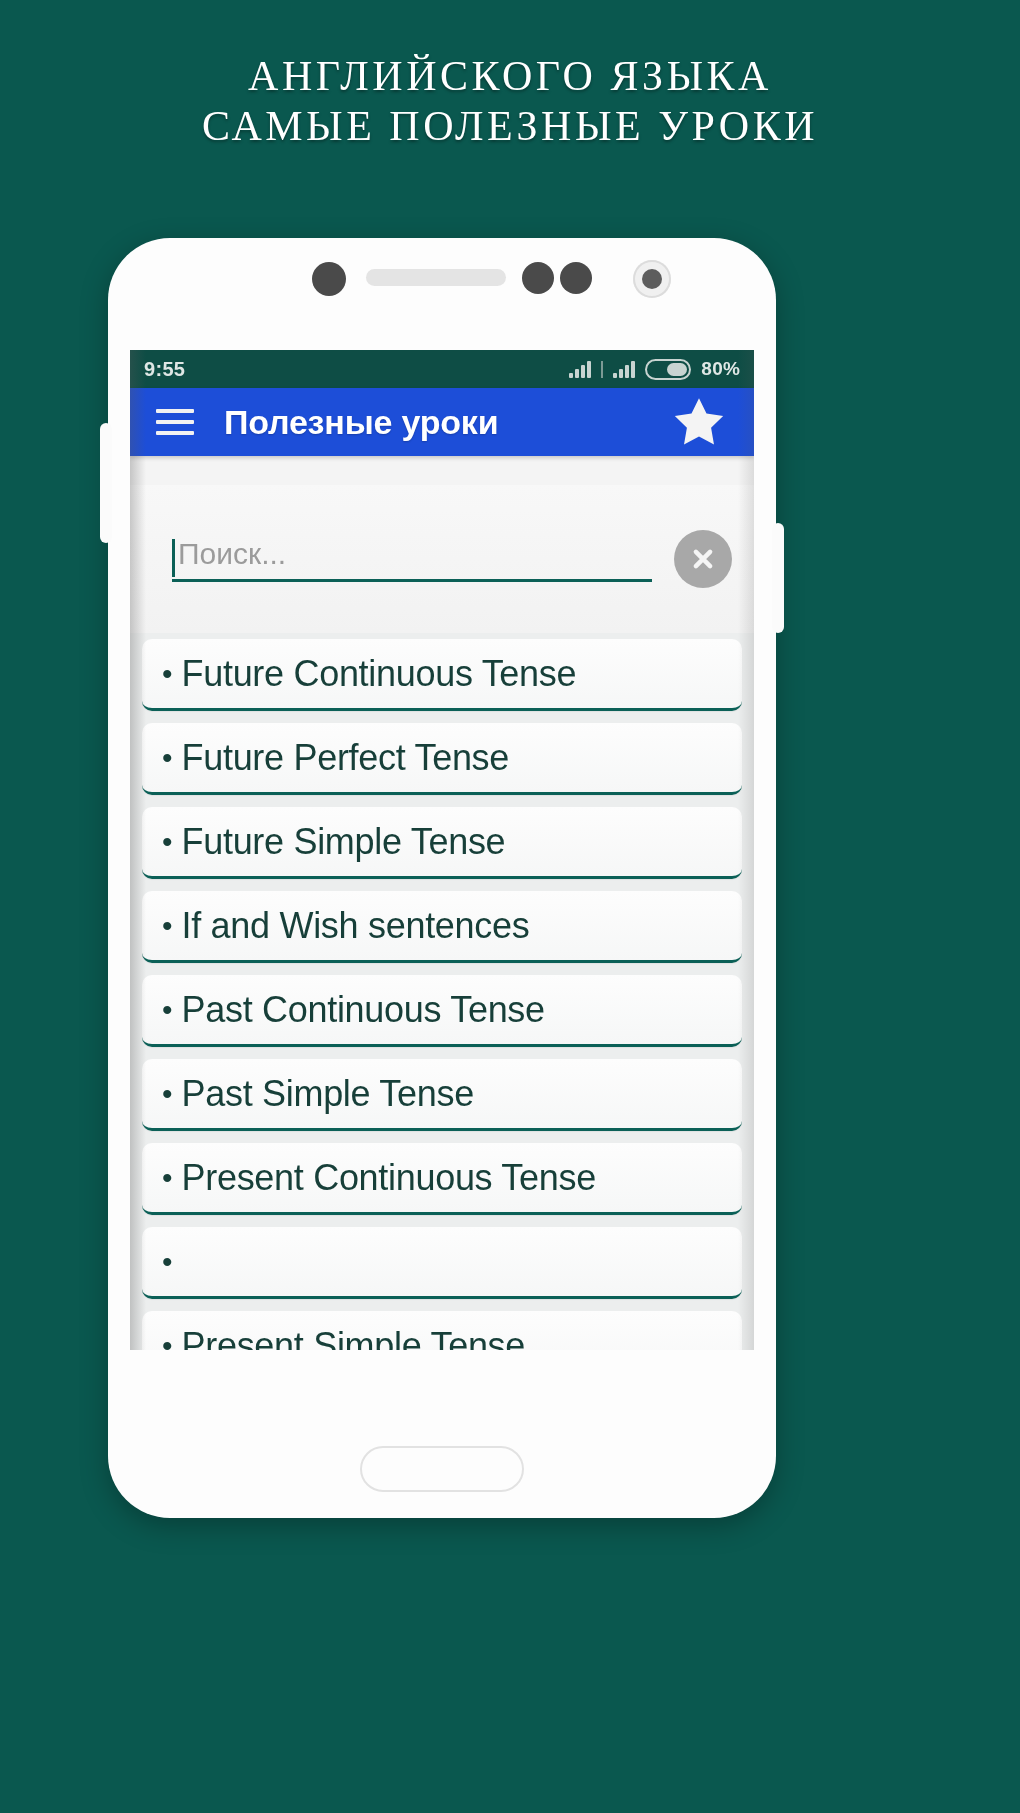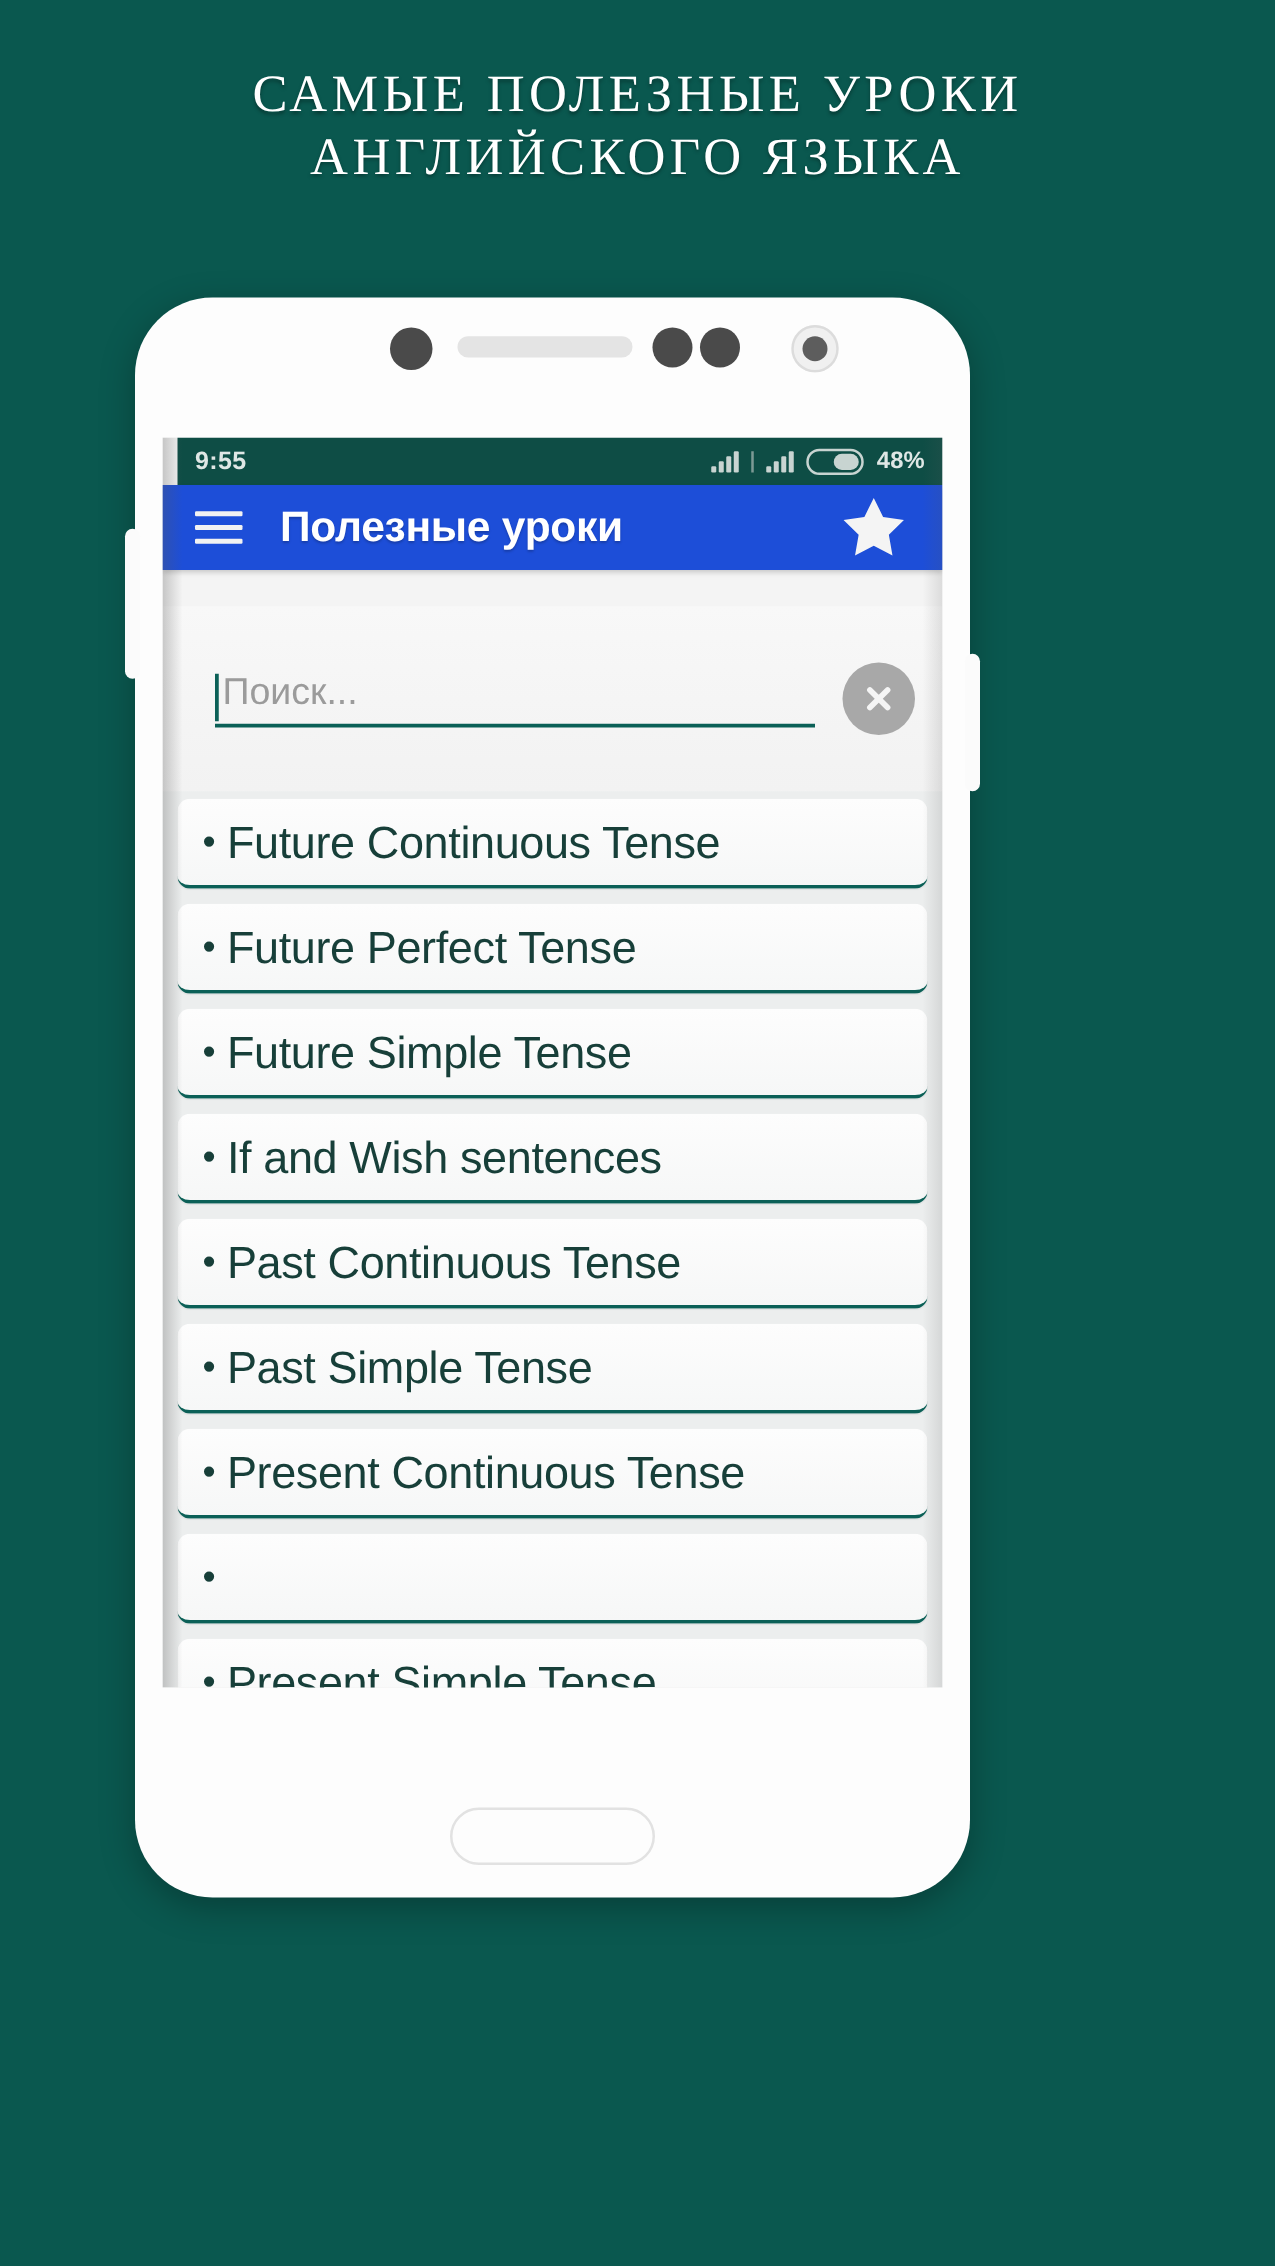--- a/index.html
+++ b/index.html
@@ -115,21 +115,20 @@
   
   .status-bar {
     height: 38px;
     background: #0e4d45;
     display: flex;
     align-items: center;
     padding: 17px 14px;
     color: #dfe7e5;
     font-size: 20px;
     font-weight: bold;
-    margin-left: 12px;
   }
   .status-clock { letter-spacing: 0.3px; }
   .status-right {
     margin-left: auto;
     display: flex;
     align-items: center;
     gap: 10px;
   }
   .signal {
     display: flex;
@@ -289,22 +288,22 @@
     pointer-events: none;
     z-index: 5;
   }
   .screen-edge-l { left: 0; background: linear-gradient(90deg, rgba(90,90,90,0.30), rgba(90,90,90,0)); }
   .screen-edge-r { right: 0; background: linear-gradient(270deg, rgba(90,90,90,0.16), rgba(90,90,90,0)); }
 </style>
 </head>
 <body>
 
 <div class="promo-headline">
+  <span class="line">АНГЛИЙСКОГО ЯЗЫКА</span>
   <span class="line">САМЫЕ ПОЛЕЗНЫЕ УРОКИ</span>
-  <span class="line">АНГЛИЙСКОГО ЯЗЫКА</span>
 </div>
 
 <div class="phone">
 
   <div class="phone-btn left-1"></div>
   <div class="phone-btn right-1"></div>
 
   <div class="bezel-top">
     <div class="sensor-dot d1"></div>
     <div class="speaker-bar"></div>
@@ -327,21 +326,21 @@
             <i></i>
         </span>
         <span class="sig-sep"></span>
         <span class="signal">
           <i></i>
             <i></i>
             <i></i>
             <i></i>
         </span>
         <span class="battery"></span>
-        <span class="battery-pct">48%</span>
+        <span class="battery-pct">80%</span>
       </span>
     </div>
 
     <div class="app-bar">
       <span class="hamburger">
         <span></span>
           <span></span>
           <span></span>
       </span>
       <span class="app-title">Полезные уроки</span>

